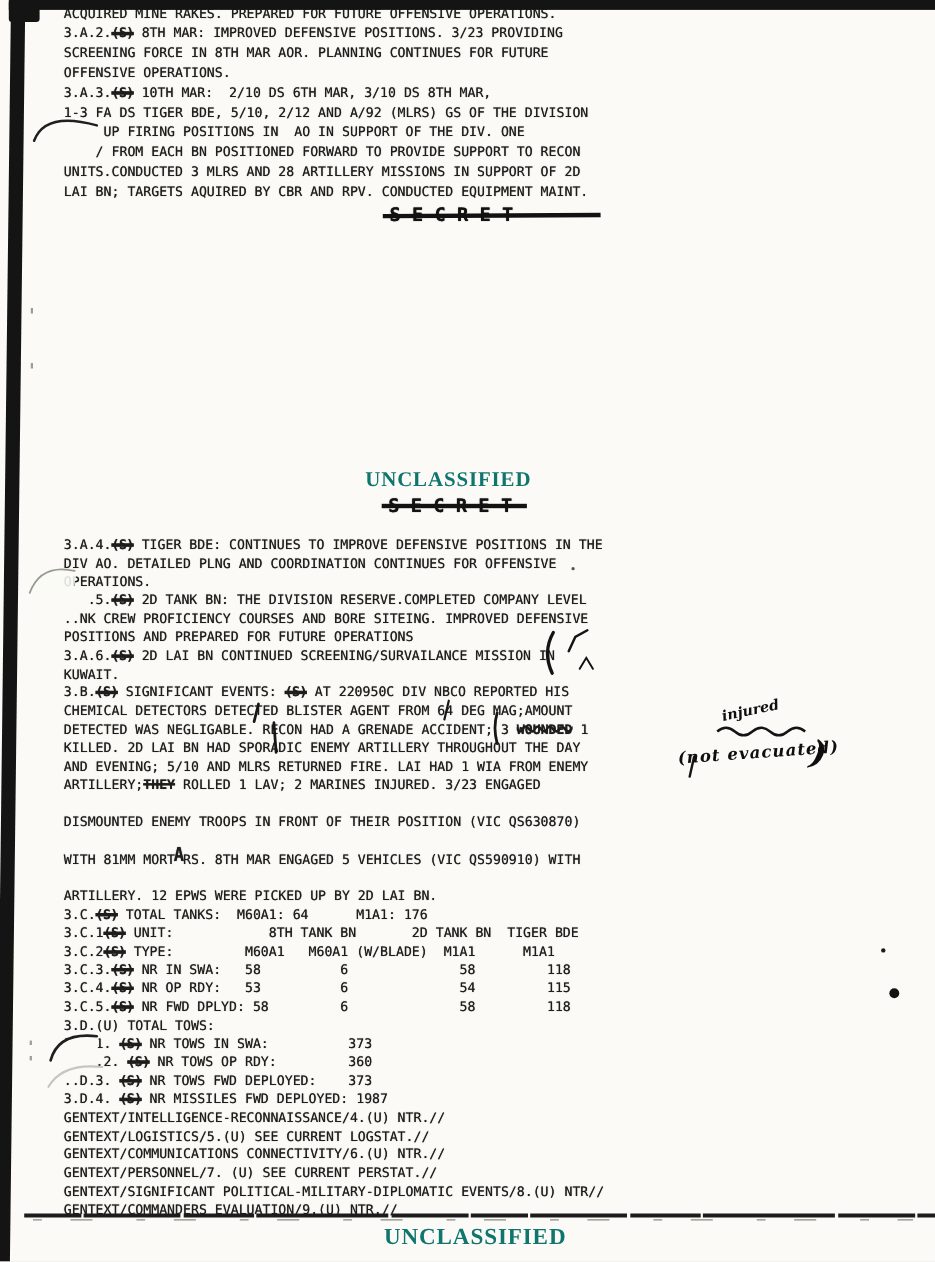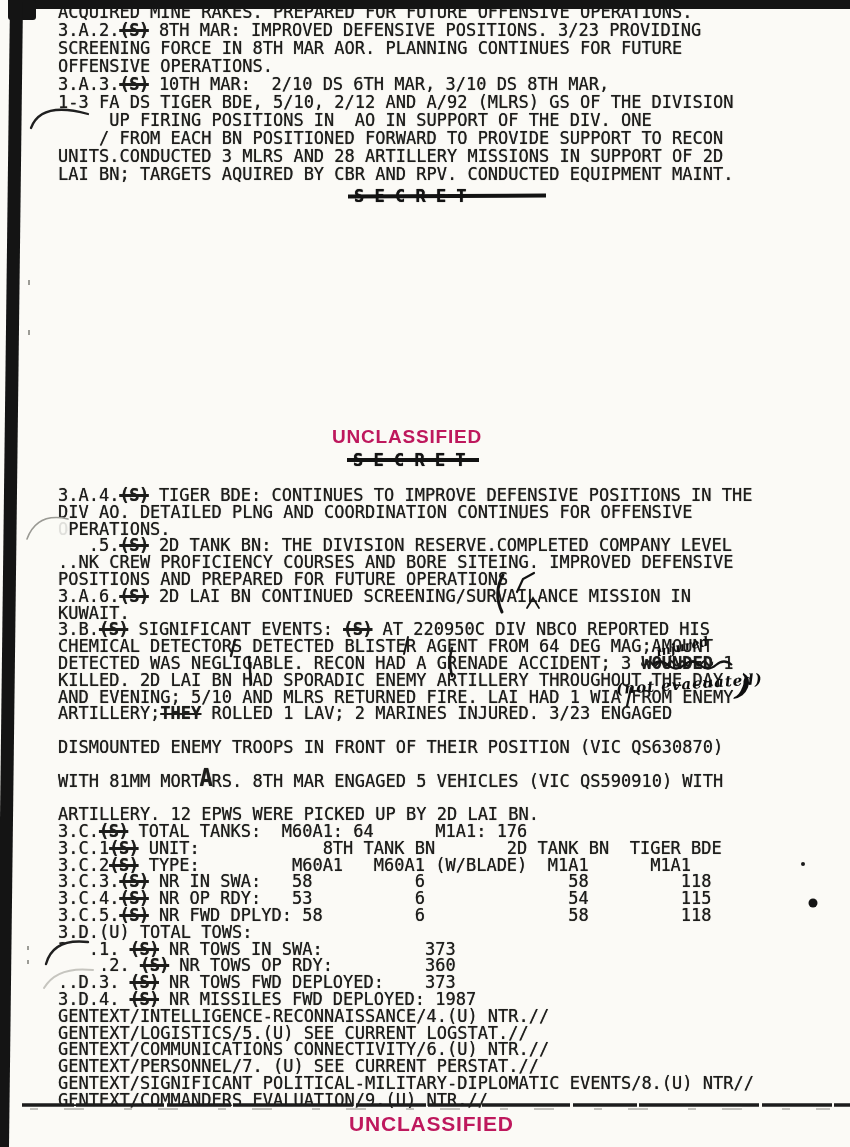--- a/index.html
+++ b/index.html
@@ -1,25 +1,25 @@
 <!DOCTYPE html>
 <html><head>
 <meta charset="utf-8">
 <style>
   html,body{margin:0;padding:0;background:#e8e8e8;}
   .page{position:relative;width:850px;height:1147px;background:#fbfaf6;overflow:hidden;
         font-family:"DejaVu Sans Mono",monospace;}
-  .tblock{position:absolute;left:58px;color:#1d1d1b;font-size:17px;white-space:pre;
+  .tblock{position:absolute;left:58px;color:#1d1d1b;font-size:12px;white-space:pre;
           text-shadow:0 0 .7px rgba(29,29,27,.85);z-index:2;}
   .tline{position:relative;}
   .k-cls{font-weight:700;text-decoration:line-through;text-decoration-thickness:3px;letter-spacing:-.5px;}
   .k-scrib{font-weight:700;text-decoration:line-through;text-decoration-style:wavy;text-decoration-thickness:2px;}
   .k-otype{font-weight:700;text-decoration:line-through;text-decoration-thickness:1.5px;}
   .k-hand{font-weight:700;display:inline-block;transform:scale(1.3,1.45);transform-origin:bottom center;}
-  .stamp{position:absolute;font-family:Liberation Sans, sans-serif;font-weight:700;color:#be185d;
+  .stamp{position:absolute;font-family:Liberation Serif, serif;font-weight:700;color:#0f766e;
          letter-spacing:.8px;z-index:3;}
   .secret{position:absolute;font-size:17px;font-weight:700;color:#121212;white-space:pre;
           text-shadow:0 0 .8px #121212;z-index:3;font-family:"DejaVu Sans Mono",monospace;}
   .strikebar{position:absolute;background:#121212;z-index:4;}
   .hand{position:absolute;font-family:"DejaVu Serif",serif;font-style:italic;font-weight:700;
         color:#0e0e0e;z-index:6;white-space:pre;}
   svg.overlay{position:absolute;left:0;top:0;z-index:5;pointer-events:none;}
 </style>
 </head>
 <body>

